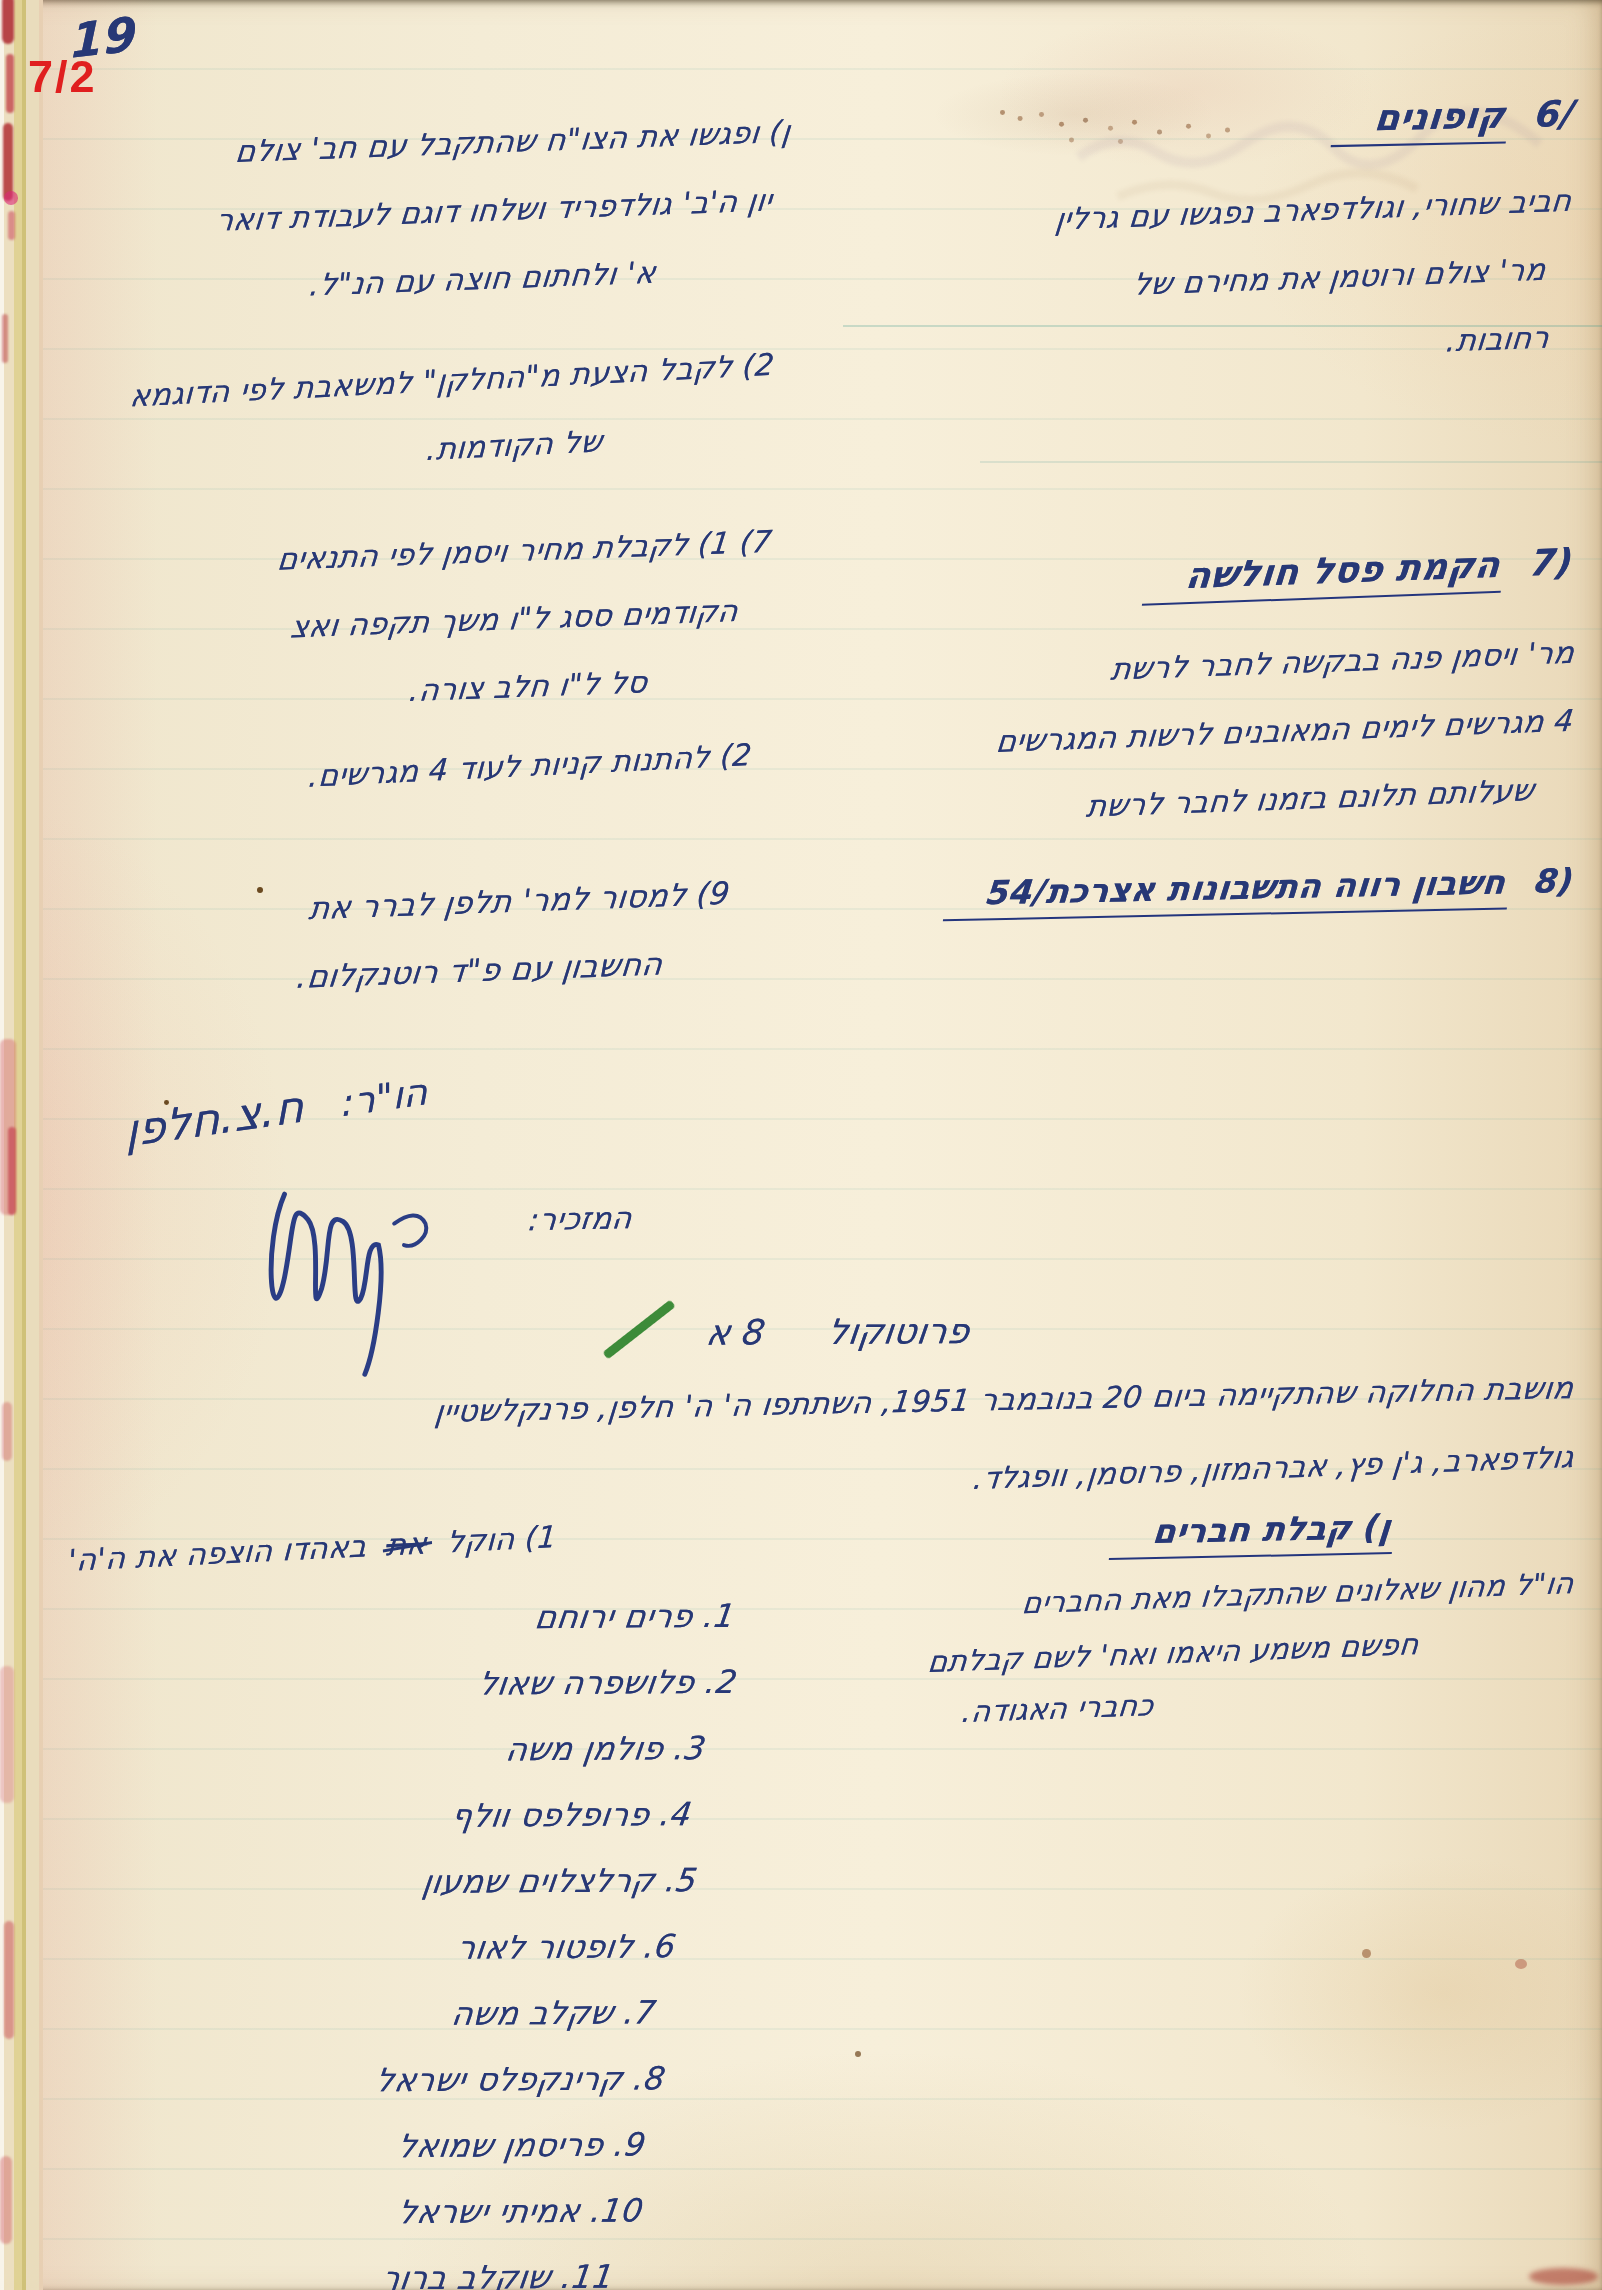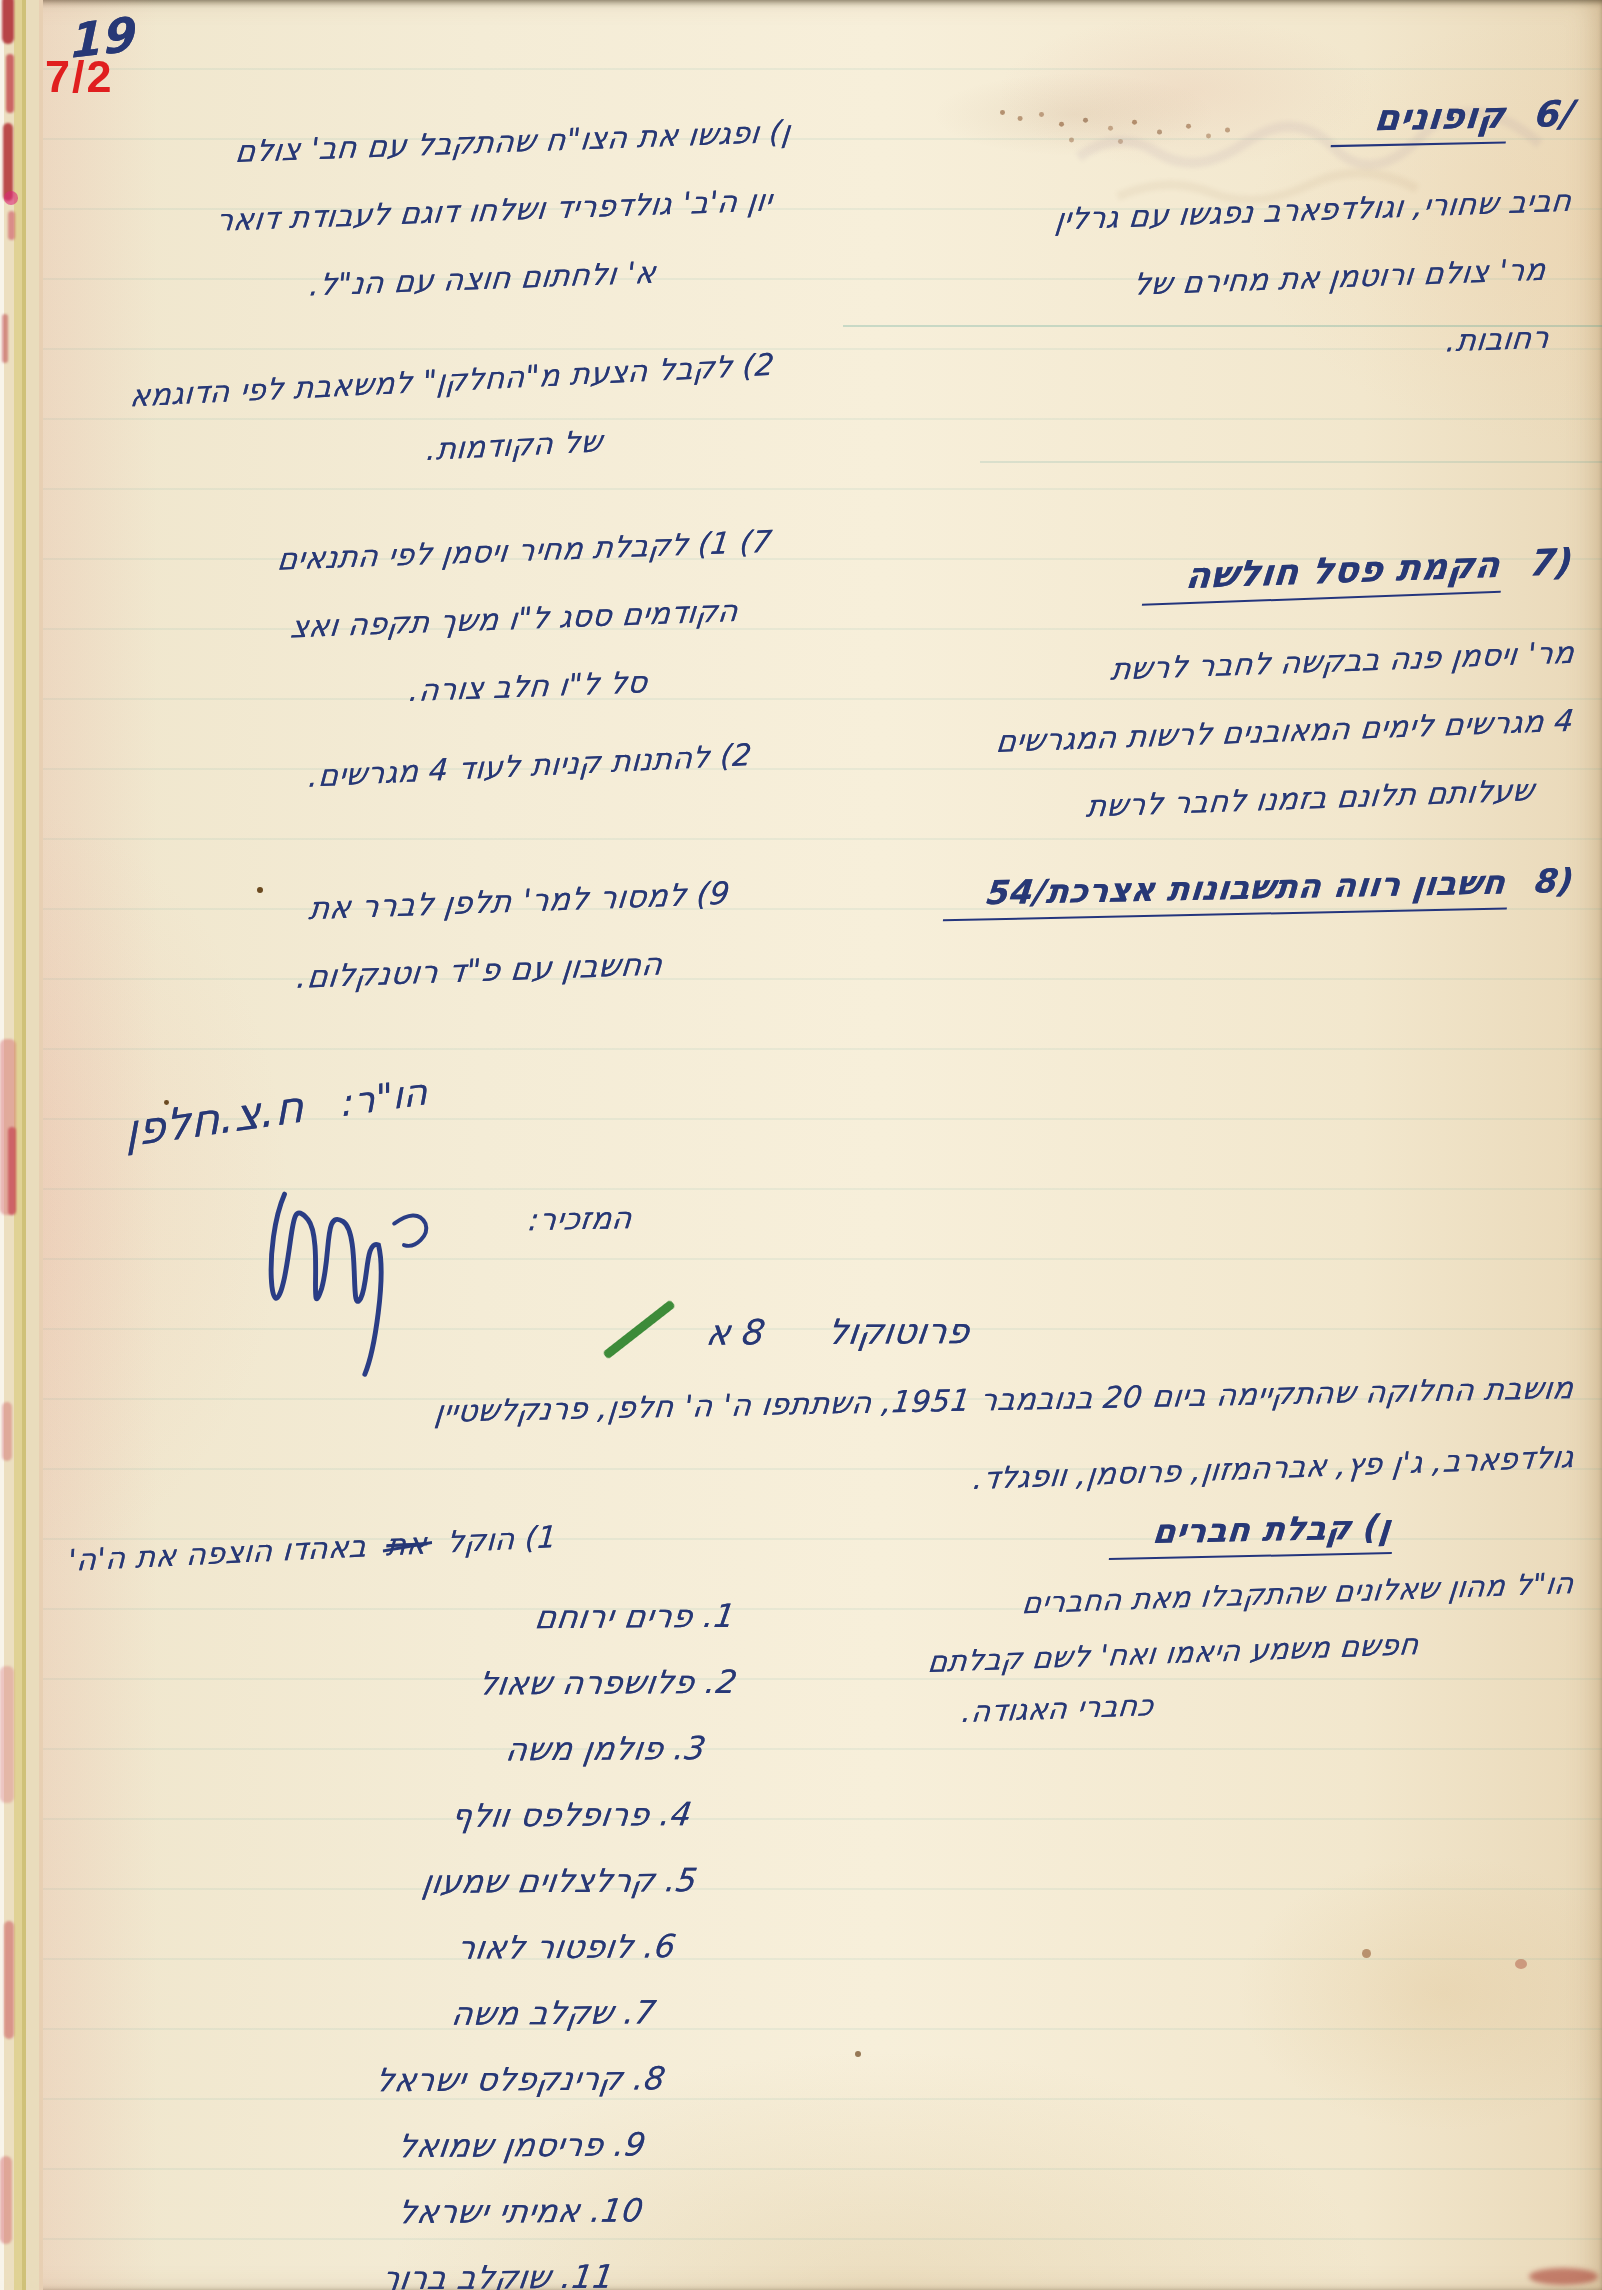--- a/index.html
+++ b/index.html
@@ -79,21 +79,21 @@
   <div class="dot" style="left:855px;top:2051px;width:5.9px;height:5.9px;background:rgba(110,70,30,.7);"></div>
   <div class="dot" style="left:1362px;top:1949px;width:8.8px;height:8.8px;background:rgba(140,80,40,.55);"></div>
   <div class="dot" style="left:1515px;top:1959px;width:11.8px;height:9.8px;background:rgba(160,60,40,.4);"></div>
   <div class="smear" style="left:1529px;bottom:5.9px;width:69px;height:17.6px;background:rgba(163,50,40,.55);"></div>
   <svg class="bleed" style="left:1059px;top:69px;" width="510" height="167" viewBox="0 0 520 170">
     <path d="M20 90 q40 -30 80 -5 t90 -10 t90 5 t90 -12 t120 8" fill="none" stroke="rgba(130,100,140,.18)" stroke-width="10"></path>
     <path d="M60 130 q50 -22 95 -4 t100 -8 t110 4" fill="none" stroke="rgba(150,110,70,.15)" stroke-width="9"></path>
   </svg>
 
   <div class="hw rE" style="left:71px;top:5.9px;font-size:47px;font-weight:bold;">19</div>
-  <div class="stamp" style="left:45px;top:51px;font-size:45px;letter-spacing:2px;">7/2</div>
+  <div class="stamp" style="left:28px;top:51px;font-size:45px;letter-spacing:2px;">7/2</div>
 
   <div class="hw head rA" style="top:93px;right:27.4px;font-size:36px;">
     <span class="mk">/6</span>
     <span class="uline">קופונים</span>
   </div>
   <div class="hw para rB" style="top:167px;right:39px;font-size:30px;">
     <div>חביב שחורי, וגולדפארב נפגשו עם גרלין</div>
     <div style="margin-right:17.6px;">מר' צולם ורוטמן את מחירם של</div>
     <div style="margin-right:5.9px;">רחובות.</div>
   </div>

